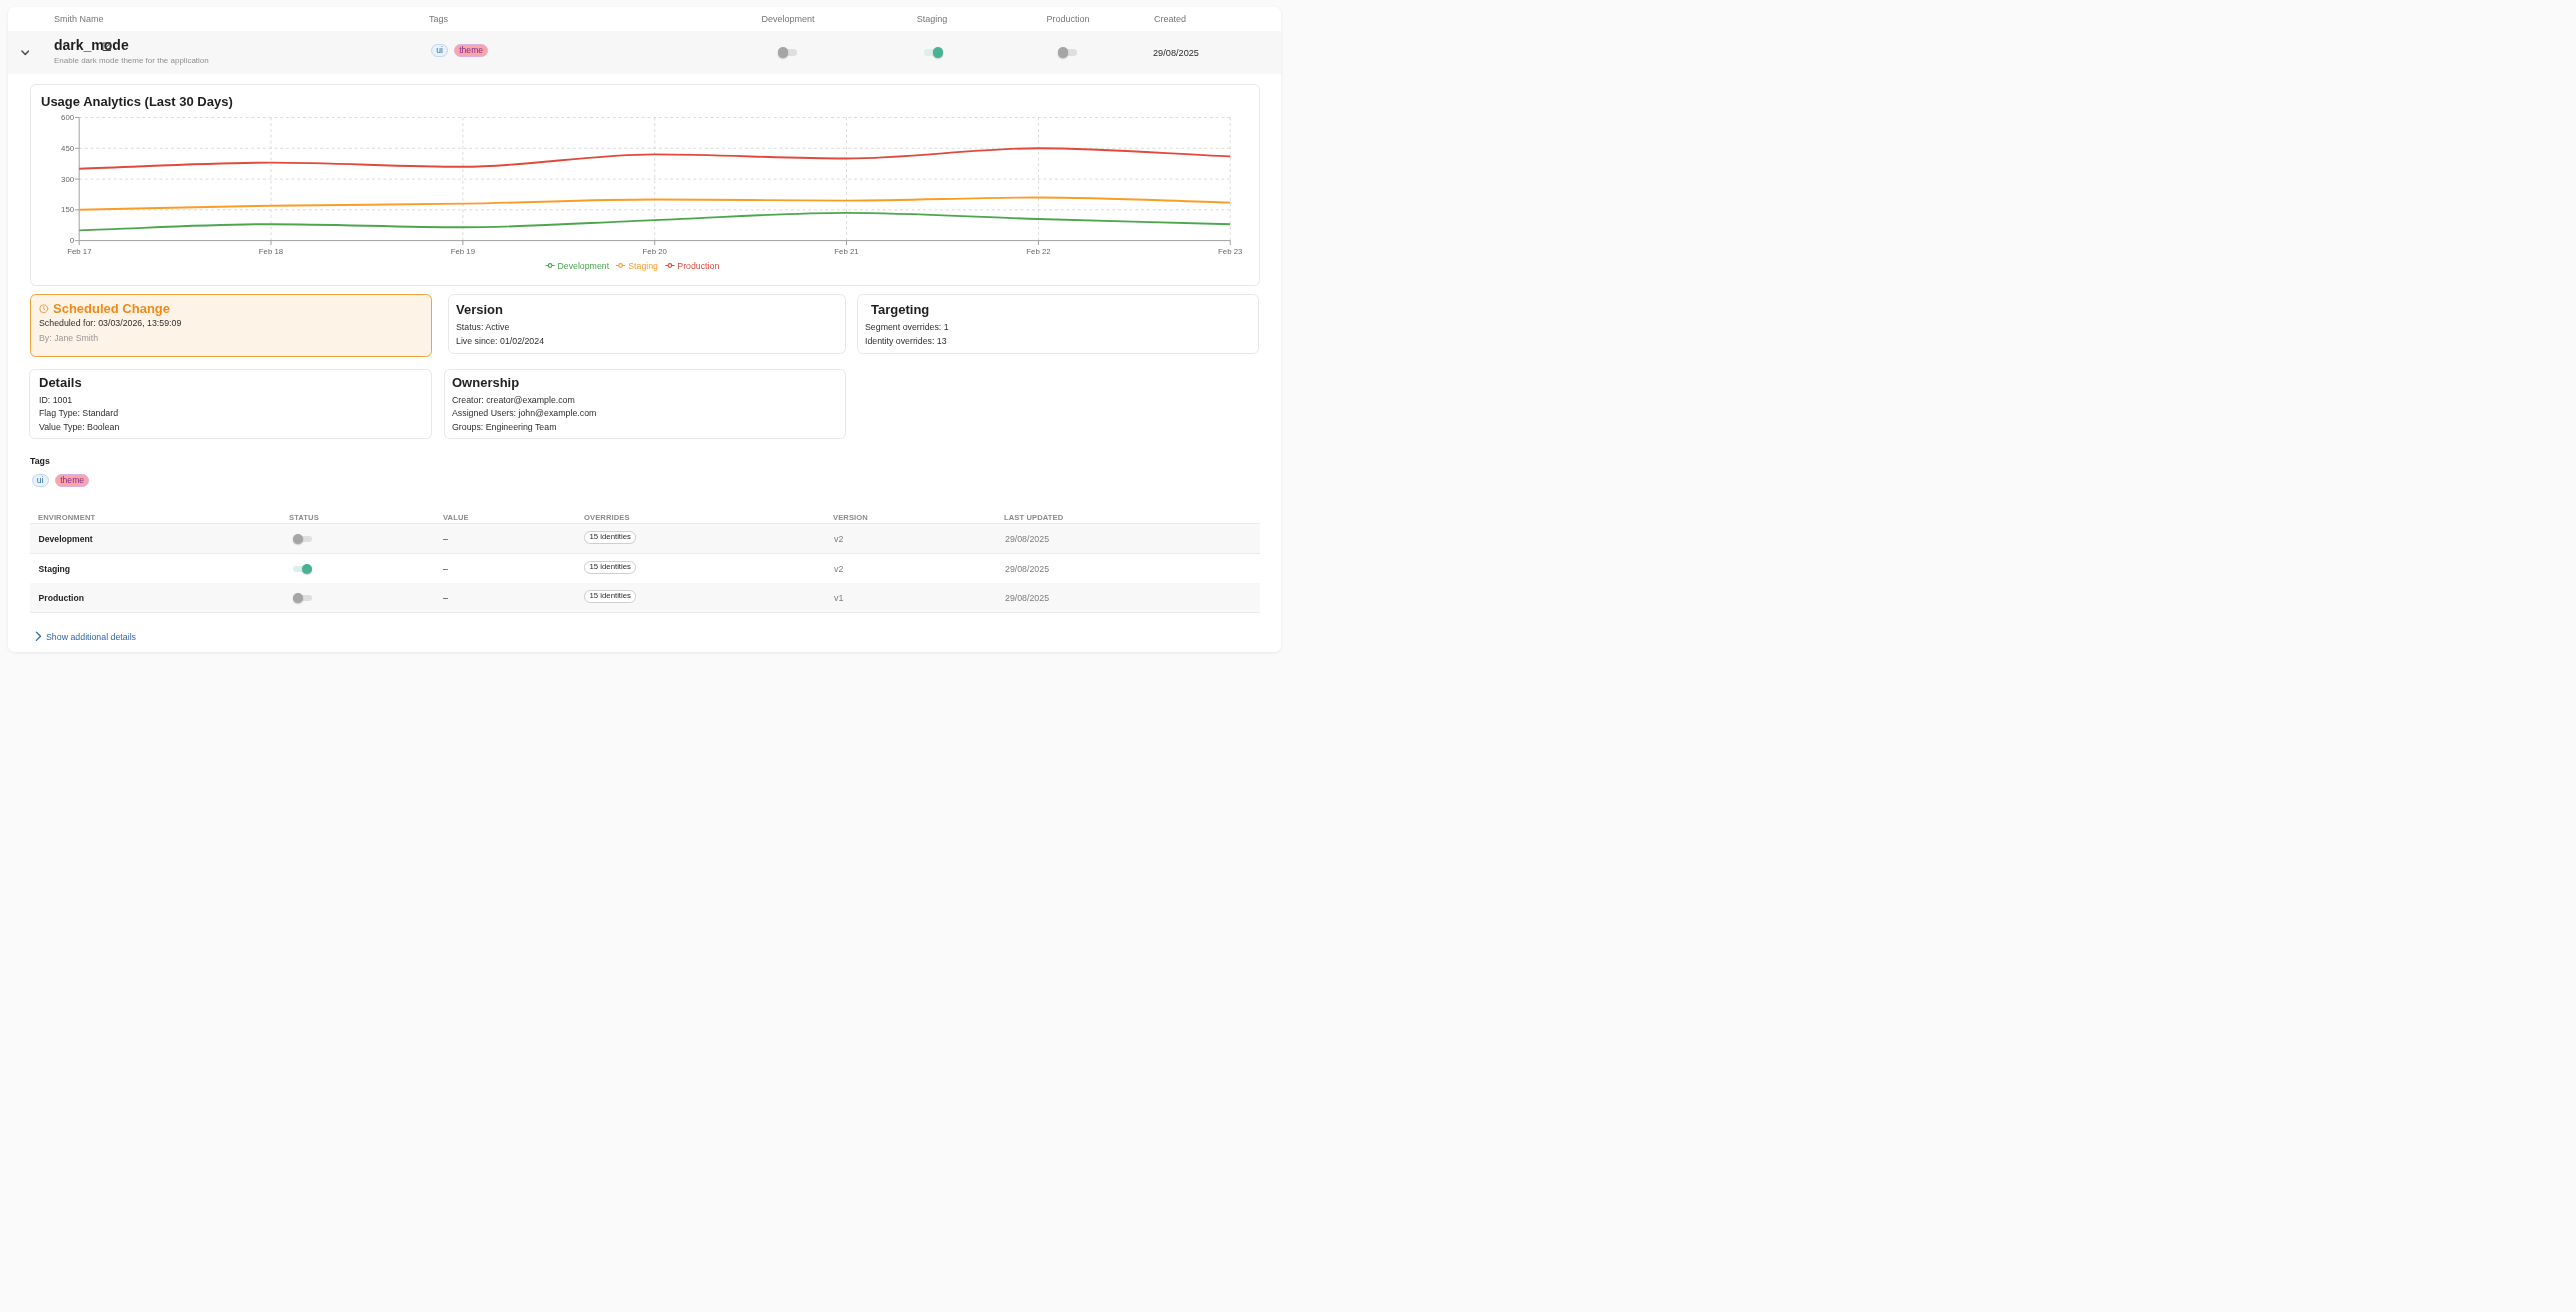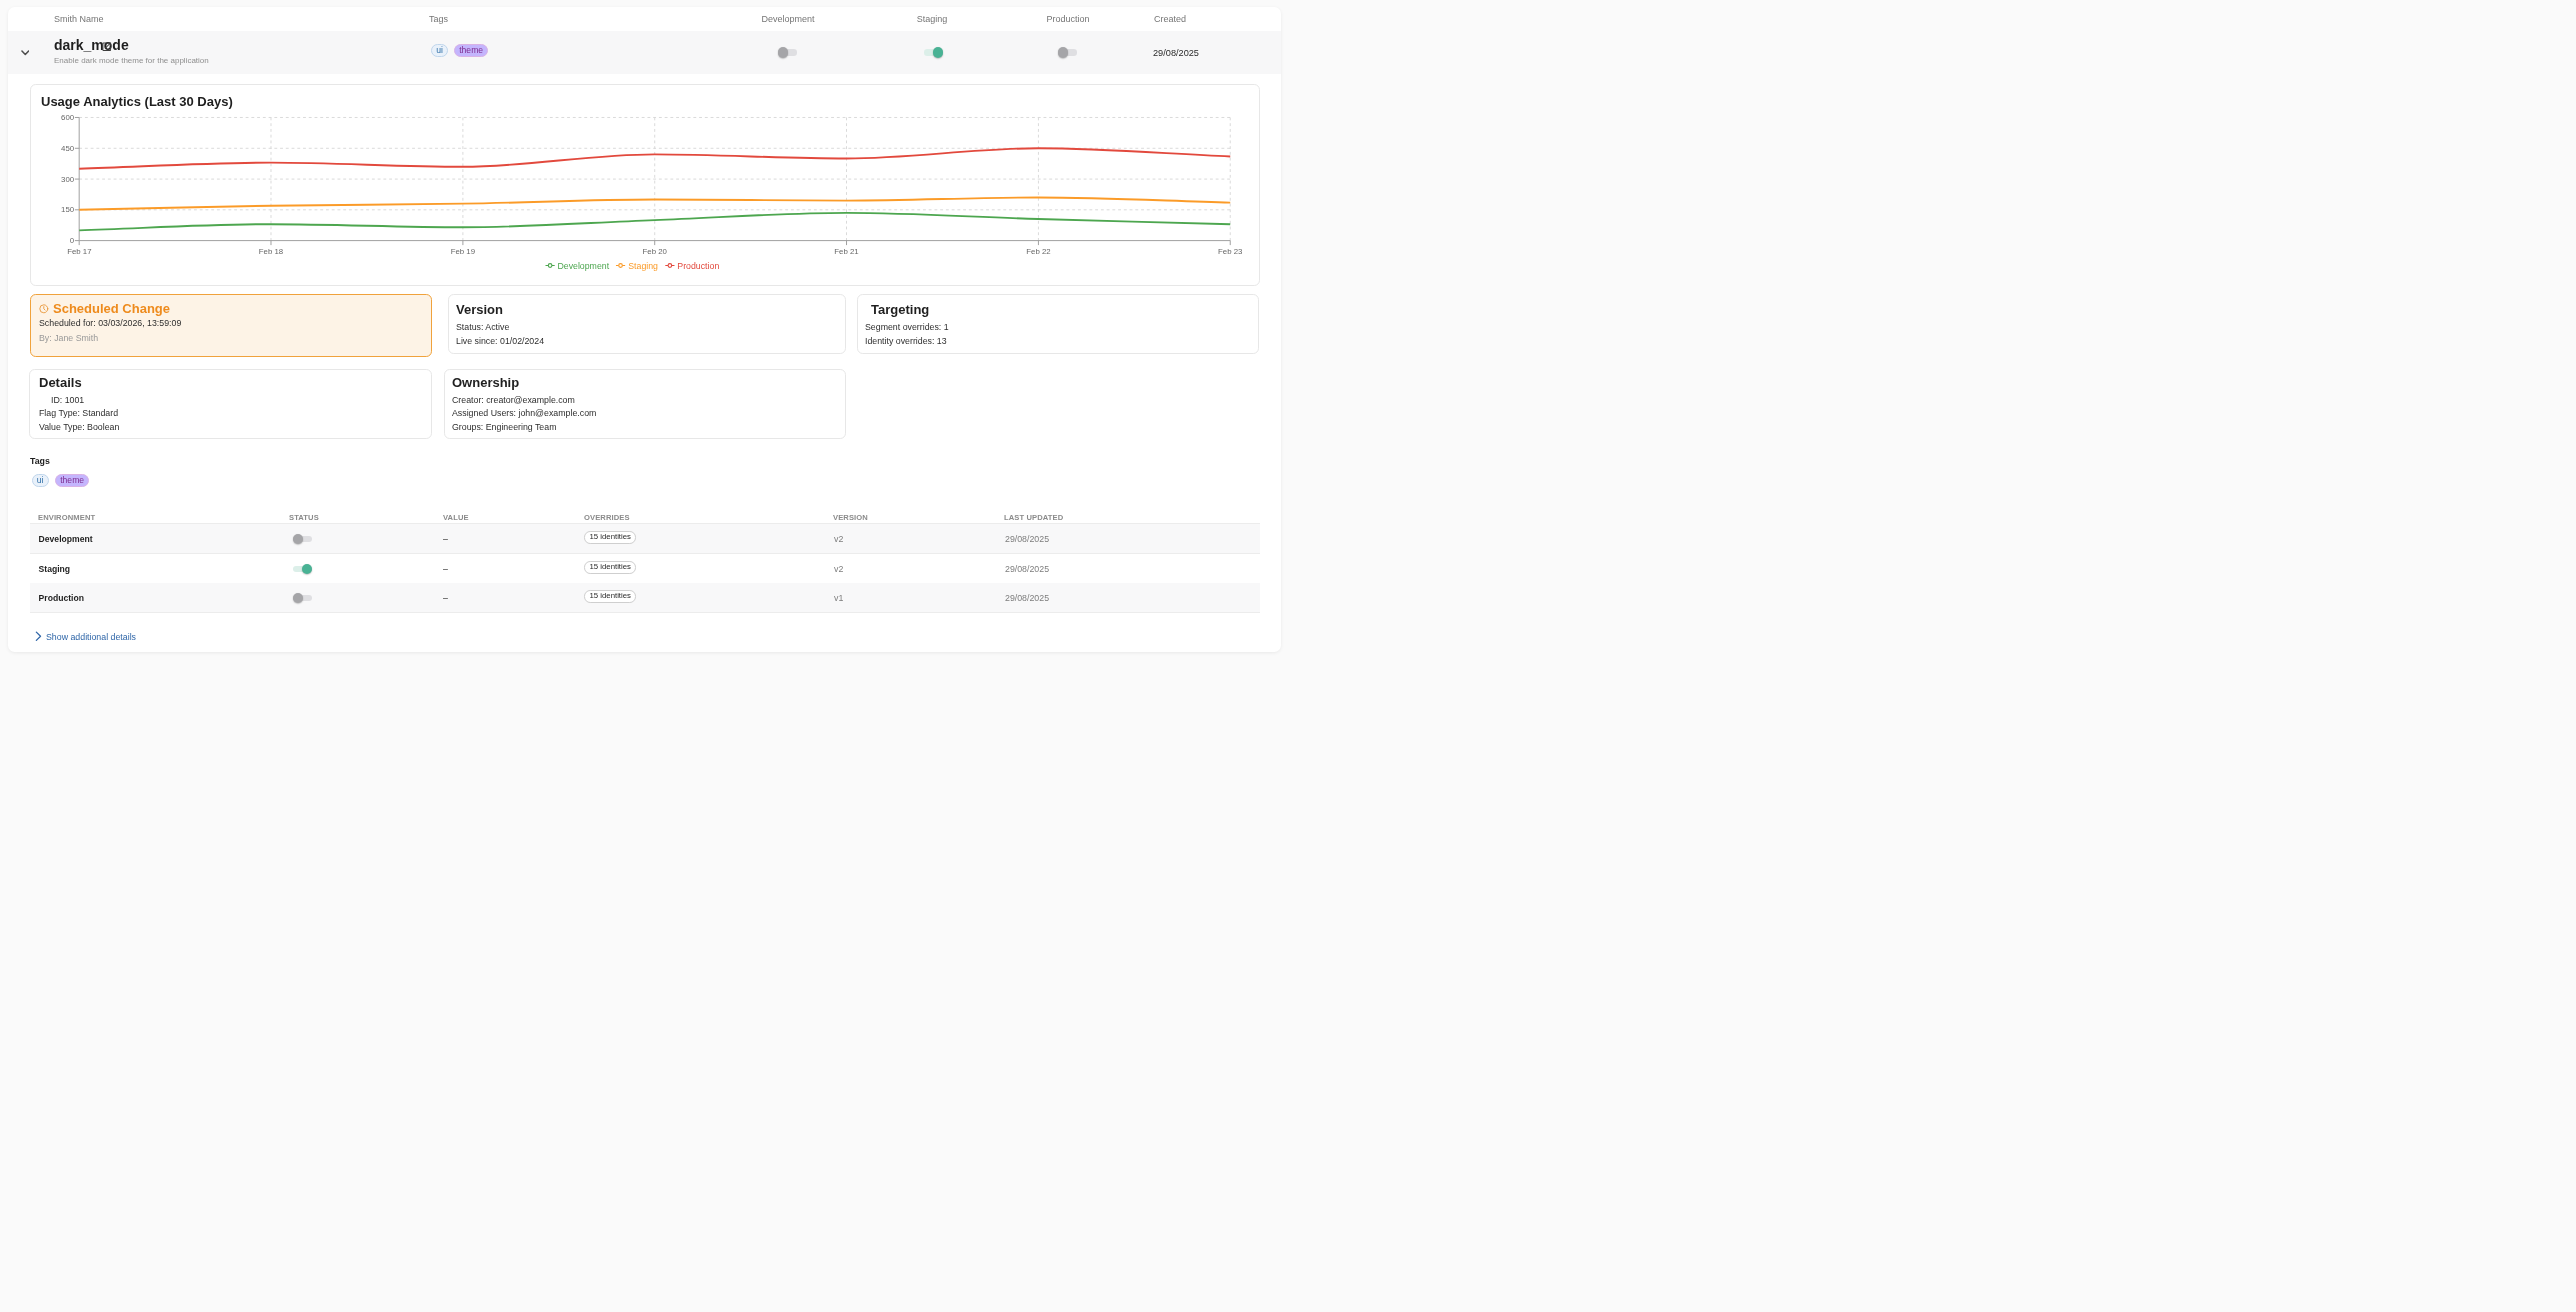--- a/index.html
+++ b/index.html
@@ -8,21 +8,21 @@
 .abs { position:absolute; }
 .panel { position:absolute; left:7.7px; top:6.7px; width:1273px; height:645px; background:#fff; border-radius:6.7px; box-shadow:0 1px 3.8px rgba(0,0,0,0.07); }
 .hdr { position:absolute; font-size:9px; color:#757575; line-height:10.5px; }
 .ctr { transform:translateX(-50%); }
 .flagrow { position:absolute; left:7.7px; top:31px; width:1273px; height:43px; background:#f7f7f8; }
 .fname { position:absolute; left:54px; top:40px; font-size:14px; font-weight:bold; color:#1f1f1f; line-height:10.5px; }
 .fdesc { position:absolute; left:54px; top:56px; font-size:8px; color:#8f8f8f; line-height:9.6px; }
 .fdate { position:absolute; left:1153px; top:48px; font-size:9.2px; color:#2a2a2a; line-height:10.5px; }
 .pill { position:absolute; height:13px; border-radius:6.7px; font-size:8.6px; line-height:11.3px; padding:0 4.2px; border:0.8px solid; }
 .pill.ui { background:#e9f1fa; color:#2f6fa7; border-color:#c0d6ec; }
-.pill.theme { background:#c4b5fd; color:#7d2c8f; border-color:#d9b2e6; }
+.pill.theme { background:#fca5a5; color:#7d2c8f; border-color:#d9b2e6; }
 .sw { position:absolute; width:19px; height:6.7px; border-radius:3.3px; }
 .sw .kn { position:absolute; width:10.5px; height:10.5px; border-radius:50%; top:-1.9px; box-shadow:0 0.8px 1.5px rgba(0,0,0,0.28); }
 .sw.off { background:#dfdfe2; }
 .sw.off .kn { left:-0.2px; background:#a5a5a8; }
 .sw.on { background:#dcefe9; }
 .sw.on .kn { right:-0.2px; background:#49b294; }
 .card { position:absolute; background:#fff; border:1px solid #e7e7e7; border-radius:5.7px; }
 .ctitle { position:absolute; font-size:13px; font-weight:bold; color:#1f1f1f; line-height:10.5px; }
 .cline { position:absolute; font-size:8.8px; color:#2e2e2e; line-height:10.5px; }
 .gray { color:#999; }
@@ -140,21 +140,21 @@
   <div class="cline" style="left:456px; top:322px;">Status: Active</div>
   <div class="cline" style="left:456px; top:336px;">Live since: 01/02/2024</div>
 
   <div class="card" style="left:857px; top:294px; width:402px; height:60px;"></div>
   <div class="ctitle" style="left:871px; top:305px;">Targeting</div>
   <div class="cline" style="left:865px; top:322px;">Segment overrides: 1</div>
   <div class="cline" style="left:865px; top:336px;">Identity overrides: 13</div>
 
   <div class="card" style="left:29px; top:369px; width:403px; height:70px;"></div>
   <div class="ctitle" style="left:39px; top:378px;">Details</div>
-  <div class="cline" style="left:39px; top:395px;margin-left:12px;">ID: 1001</div>
+  <div class="cline" style="left:39px; top:395px;">ID: 1001</div>
   <div class="cline" style="left:39px; top:408px;">Flag Type: Standard</div>
   <div class="cline" style="left:39px; top:422px;">Value Type: Boolean</div>
 
   <div class="card" style="left:444px; top:369px; width:402px; height:70px;"></div>
   <div class="ctitle" style="left:452px; top:378px;">Ownership</div>
   <div class="cline" style="left:452px; top:395px;">Creator: creator@example.com</div>
   <div class="cline" style="left:452px; top:408px;">Assigned Users: john@example.com</div>
   <div class="cline" style="left:452px; top:422px;">Groups: Engineering Team</div>
 
   <div class="ctitle" style="left:30px; top:456px; font-size:8.8px;">Tags</div>

